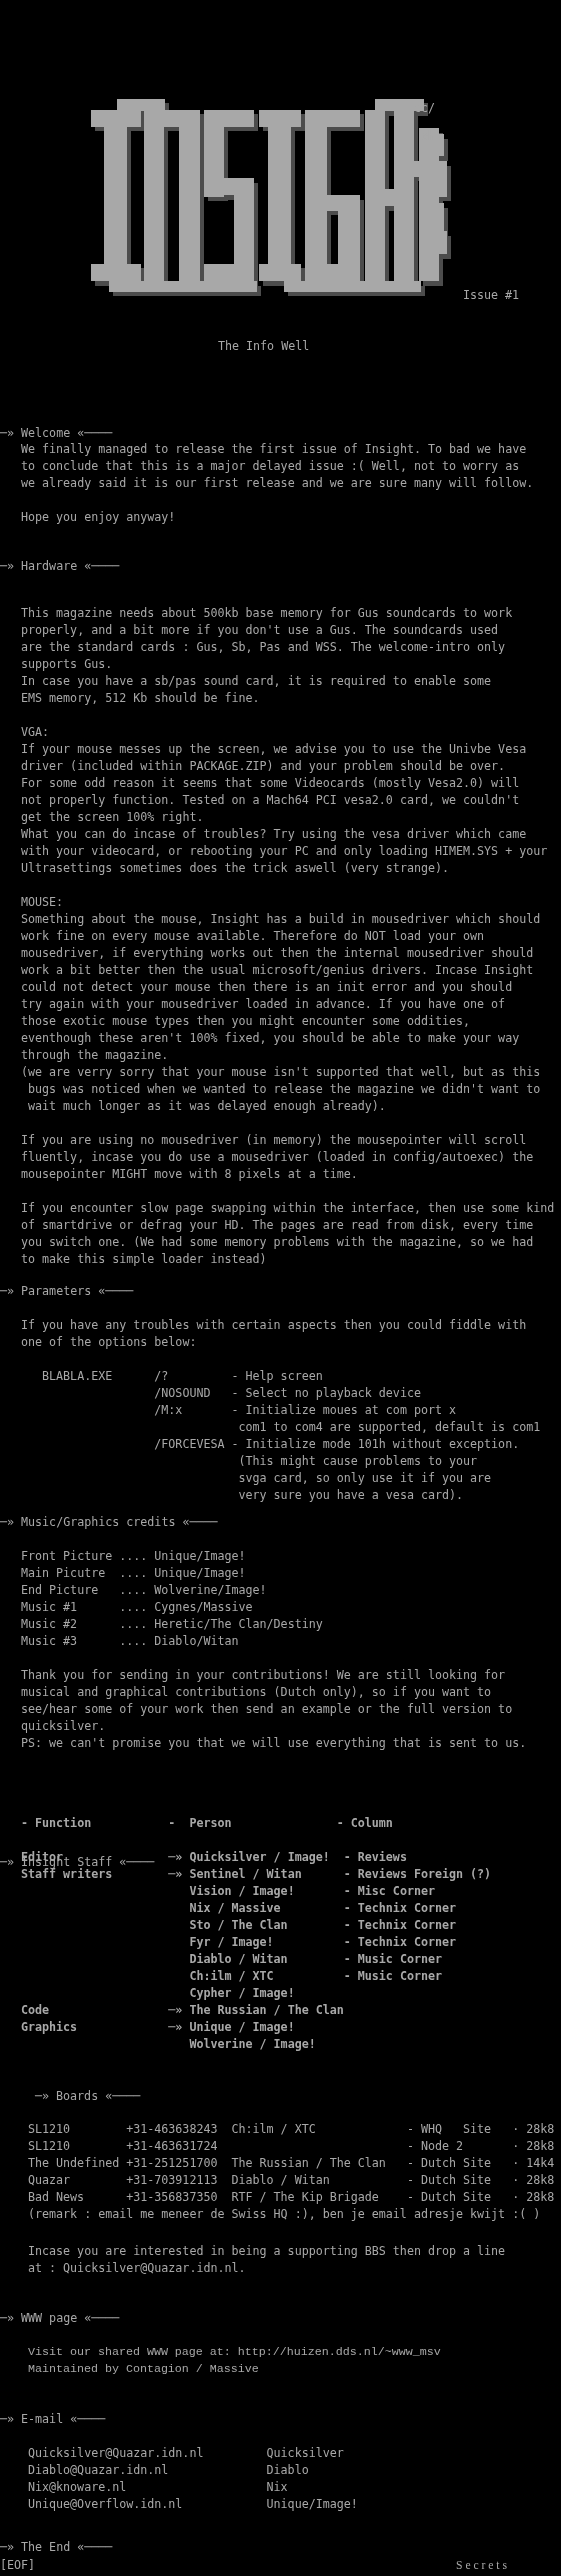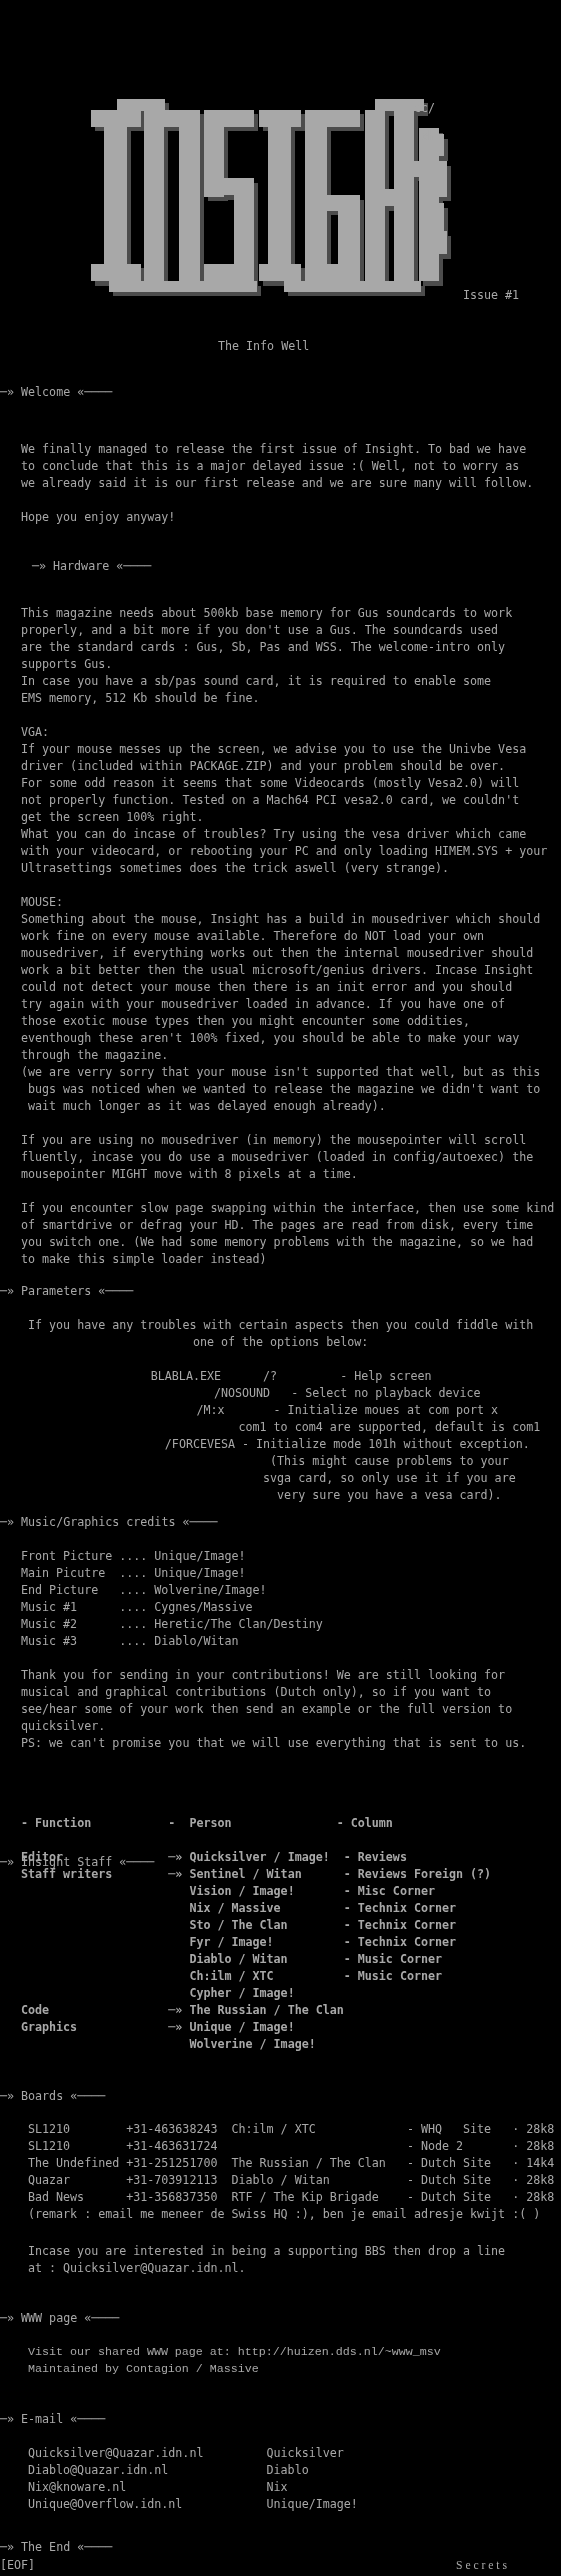--- a/index.html
+++ b/index.html
@@ -91,28 +91,28 @@
         <rect x="365" y="240" width="175" height="14"></rect>
     </g>
   </svg>
 
   <pre class="t" style="top:100px;left:414px;">cc/</pre>
   <pre class="t" style="top:128px;left:421px;font-weight:bold;">ch</pre>
   <pre class="t" style="top:287px;left:463px;">Issue #1</pre>
 
   <pre class="t" style="top:338px;left:218px;">The Info Well</pre>
 
-  <pre class="t" style="top:384px;left:0;">─» Welcome «────</pre>
+  <pre class="t" style="top:425px;left:0;">─» Welcome «────</pre>
   <pre class="t" style="top:441px;left:21px;">We finally managed to release the first issue of Insight. To bad we have
 to conclude that this is a major delayed issue :( Well, not to worry as
 we already said it is our first release and we are sure many will follow.
 
 Hope you enjoy anyway!</pre>
 
-  <pre class="t" style="top:558px;left:0;padding-left:32px;">─» Hardware «────</pre>
+  <pre class="t" style="top:558px;left:0;">─» Hardware «────</pre>
   <pre class="t" style="top:592px;left:21px;margin-top:13px;">This magazine needs about 500kb base memory for Gus soundcards to work
 properly, and a bit more if you don't use a Gus. The soundcards used
 are the standard cards : Gus, Sb, Pas and WSS. The welcome-intro only
 supports Gus.
 In case you have a sb/pas sound card, it is required to enable some
 EMS memory, 512 Kb should be fine.
 
 VGA:
 If your mouse messes up the screen, we advise you to use the Univbe Vesa
 driver (included within PACKAGE.ZIP) and your problem should be over.
@@ -140,21 +140,21 @@
 If you are using no mousedriver (in memory) the mousepointer will scroll
 fluently, incase you do use a mousedriver (loaded in config/autoexec) the
 mousepointer MIGHT move with 8 pixels at a time.
 
 If you encounter slow page swapping within the interface, then use some kind
 of smartdrive or defrag your HD. The pages are read from disk, every time
 you switch one. (We had some memory problems with the magazine, so we had
 to make this simple loader instead)</pre>
 
   <pre class="t" style="top:1283px;left:0;">─» Parameters «────</pre>
-  <pre class="t" style="top:1317px;left:21px;text-align:center;">If you have any troubles with certain aspects then you could fiddle with
+  <pre class="t" style="top:1317px;left:21px;">If you have any troubles with certain aspects then you could fiddle with
 one of the options below:
 
    BLABLA.EXE      /?         - Help screen
                    /NOSOUND   - Select no playback device
                    /M:x       - Initialize moues at com port x
                                com1 to com4 are supported, default is com1
                    /FORCEVESA - Initialize mode 101h without exception.
                                (This might cause problems to your
                                svga card, so only use it if you are
                                very sure you have a vesa card).</pre>
@@ -182,21 +182,21 @@
                         Nix / Massive         - Technix Corner
                         Sto / The Clan        - Technix Corner
                         Fyr / Image!          - Technix Corner
                         Diablo / Witan        - Music Corner
                         Ch:ilm / XTC          - Music Corner
                         Cypher / Image!
 Code                 ─» The Russian / The Clan
 Graphics             ─» Unique / Image!
                         Wolverine / Image!</pre>
 
-  <pre class="t" style="top:2088px;left:0;">─» Boards «────</pre>
+  <pre class="t" style="top:2088px;left:0;padding-left:35px;">─» Boards «────</pre>
   <pre class="t" style="top:2121px;left:28px;">SL1210        +31-463638243  Ch:ilm / XTC             - WHQ   Site   · 28k8
 SL1210        +31-463631724                           - Node 2       · 28k8
 The Undefined +31-251251700  The Russian / The Clan   - Dutch Site   · 14k4
 Quazar        +31-703912113  Diablo / Witan           - Dutch Site   · 28k8
 Bad News      +31-356837350  RTF / The Kip Brigade    - Dutch Site   · 28k8
 (remark : email me meneer de Swiss HQ :), ben je email adresje kwijt :( )</pre>
   <pre class="t" style="top:2243px;left:28px;">Incase you are interested in being a supporting BBS then drop a line
 at : Quicksilver@Quazar.idn.nl.</pre>
 
   <pre class="t" style="top:2310px;left:0;">─» WWW page «────</pre>

